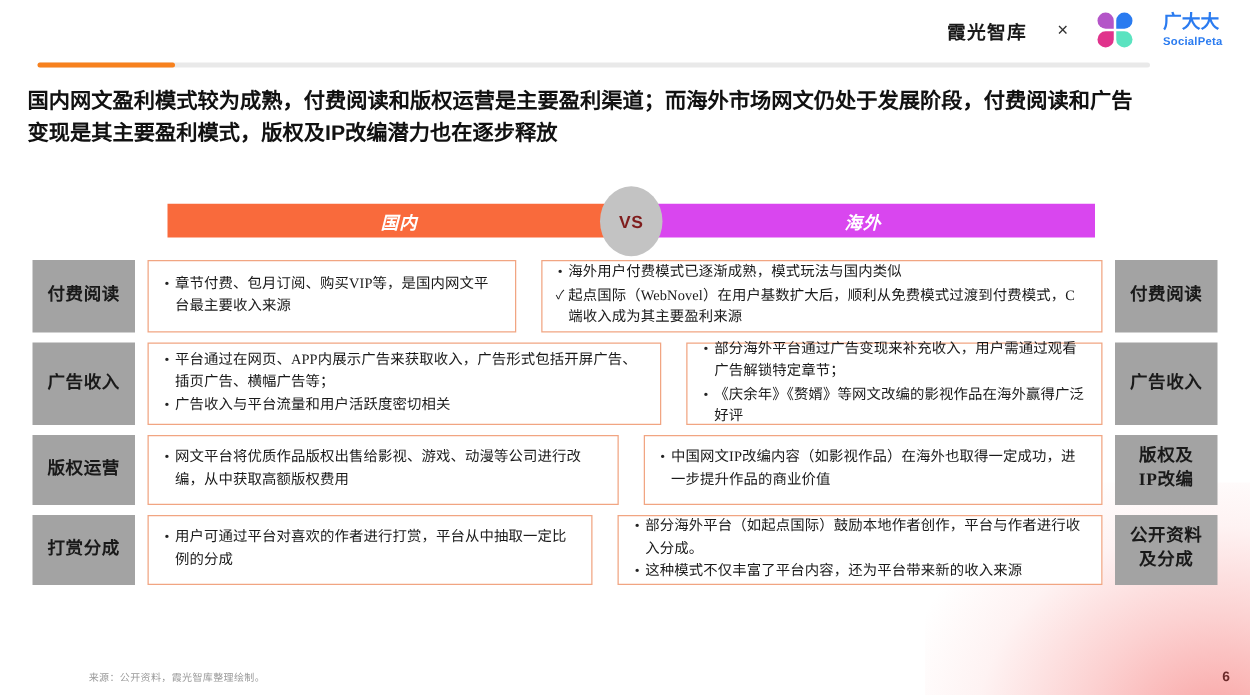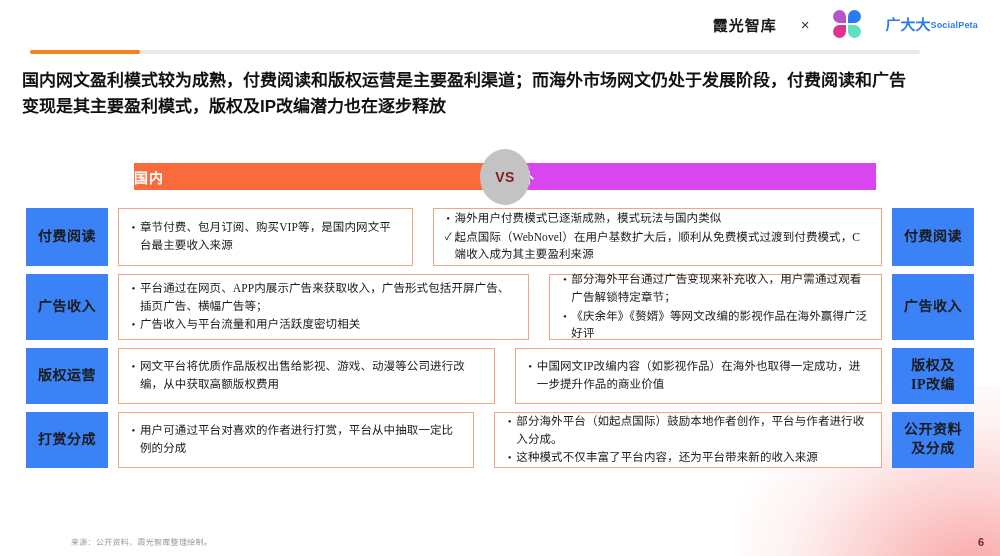--- a/index.html
+++ b/index.html
@@ -40,52 +40,52 @@
     display:flex;align-items:center;gap:24px;
   }
   .brand-name{font-size:15px;color:#1a1a1a;font-weight:bold;letter-spacing:1px;}
   .brand-x{font-size:15px;color:#333;}
   .brand-logo{width:28px;height:28px;position:relative;}
   .brand-logo span{position:absolute;width:13px;height:13px;}
   .lg-tl{left:0;top:0;background:#B455C8;border-radius:13px 13px 0 13px;}
   .lg-tr{right:0;top:0;background:#2A7BF0;border-radius:13px 13px 13px 0;}
   .lg-bl{left:0;bottom:0;background:#E0338C;border-radius:13px 0 13px 13px;}
   .lg-br{right:0;bottom:0;background:#5BE3C0;border-radius:0 13px 13px 13px;}
-  .brand-text{display:flex;flex-direction:row;line-height:1;}
+  .brand-text{display:flex;flex-direction:column;line-height:1;}
   .brand-cn{font-size:15px;font-weight:bold;color:#2A7BF0;letter-spacing:0px;}
   .brand-en{font-size:9px;font-weight:bold;color:#2A7BF0;letter-spacing:.2px;margin-top:4px;}
 
   
   .subtitle{
     position:absolute;left:22px;top:68px;width:900px;
     font-size:17px;font-weight:bold;color:#111;
     line-height:1.55;letter-spacing:0px;
   }
 
   
   .vsbar{position:absolute;left:134px;top:163px;width:742px;height:27px;}
-  .vsbar .half{position:absolute;top:0;height:27px;display:flex;align-items:center;justify-content:flex-start;}
+  .vsbar .half{position:absolute;top:0;height:27px;display:flex;align-items:center;justify-content:center;font-style:italic;}
   .vsbar .left{left:0;width:371px;background:#F96A3C;}
   .vsbar .right{right:0;width:371px;background:#d946ef;}
   .vsbar .half span{color:#fff;font-size:14px;font-weight:bold;letter-spacing:1px;}
   .vs-circle{
     position:absolute;left:50%;top:50%;transform:translate(-50%,-50%);
     width:50px;height:56px;border-radius:50%;
     background:#C3C3C3;
     display:flex;align-items:center;justify-content:center;
     color:#7f1d1d;font-size:14px;font-weight:bold;letter-spacing:.5px;
     z-index:3;
   }
 
   
   .rows{position:absolute;left:0;top:208px;width:1000px;}
   .row{position:relative;display:flex;align-items:stretch;margin-bottom:8px;padding:0 26px;box-sizing:border-box;}
   .label-box{
     width:82px;flex:0 0 82px;
-    background:#3b82f6;
+    background:#a3a3a3;
     display:flex;align-items:center;justify-content:center;
     text-align:center;
     font-family:"Liberation Serif","DejaVu Serif",serif;
     font-size:14px;font-weight:bold;color:#1a1a1a;
     line-height:1.35;
     letter-spacing:.5px;
   }
   .content-box{
     flex:1 1 auto;
     border:1px solid #F1A582;

